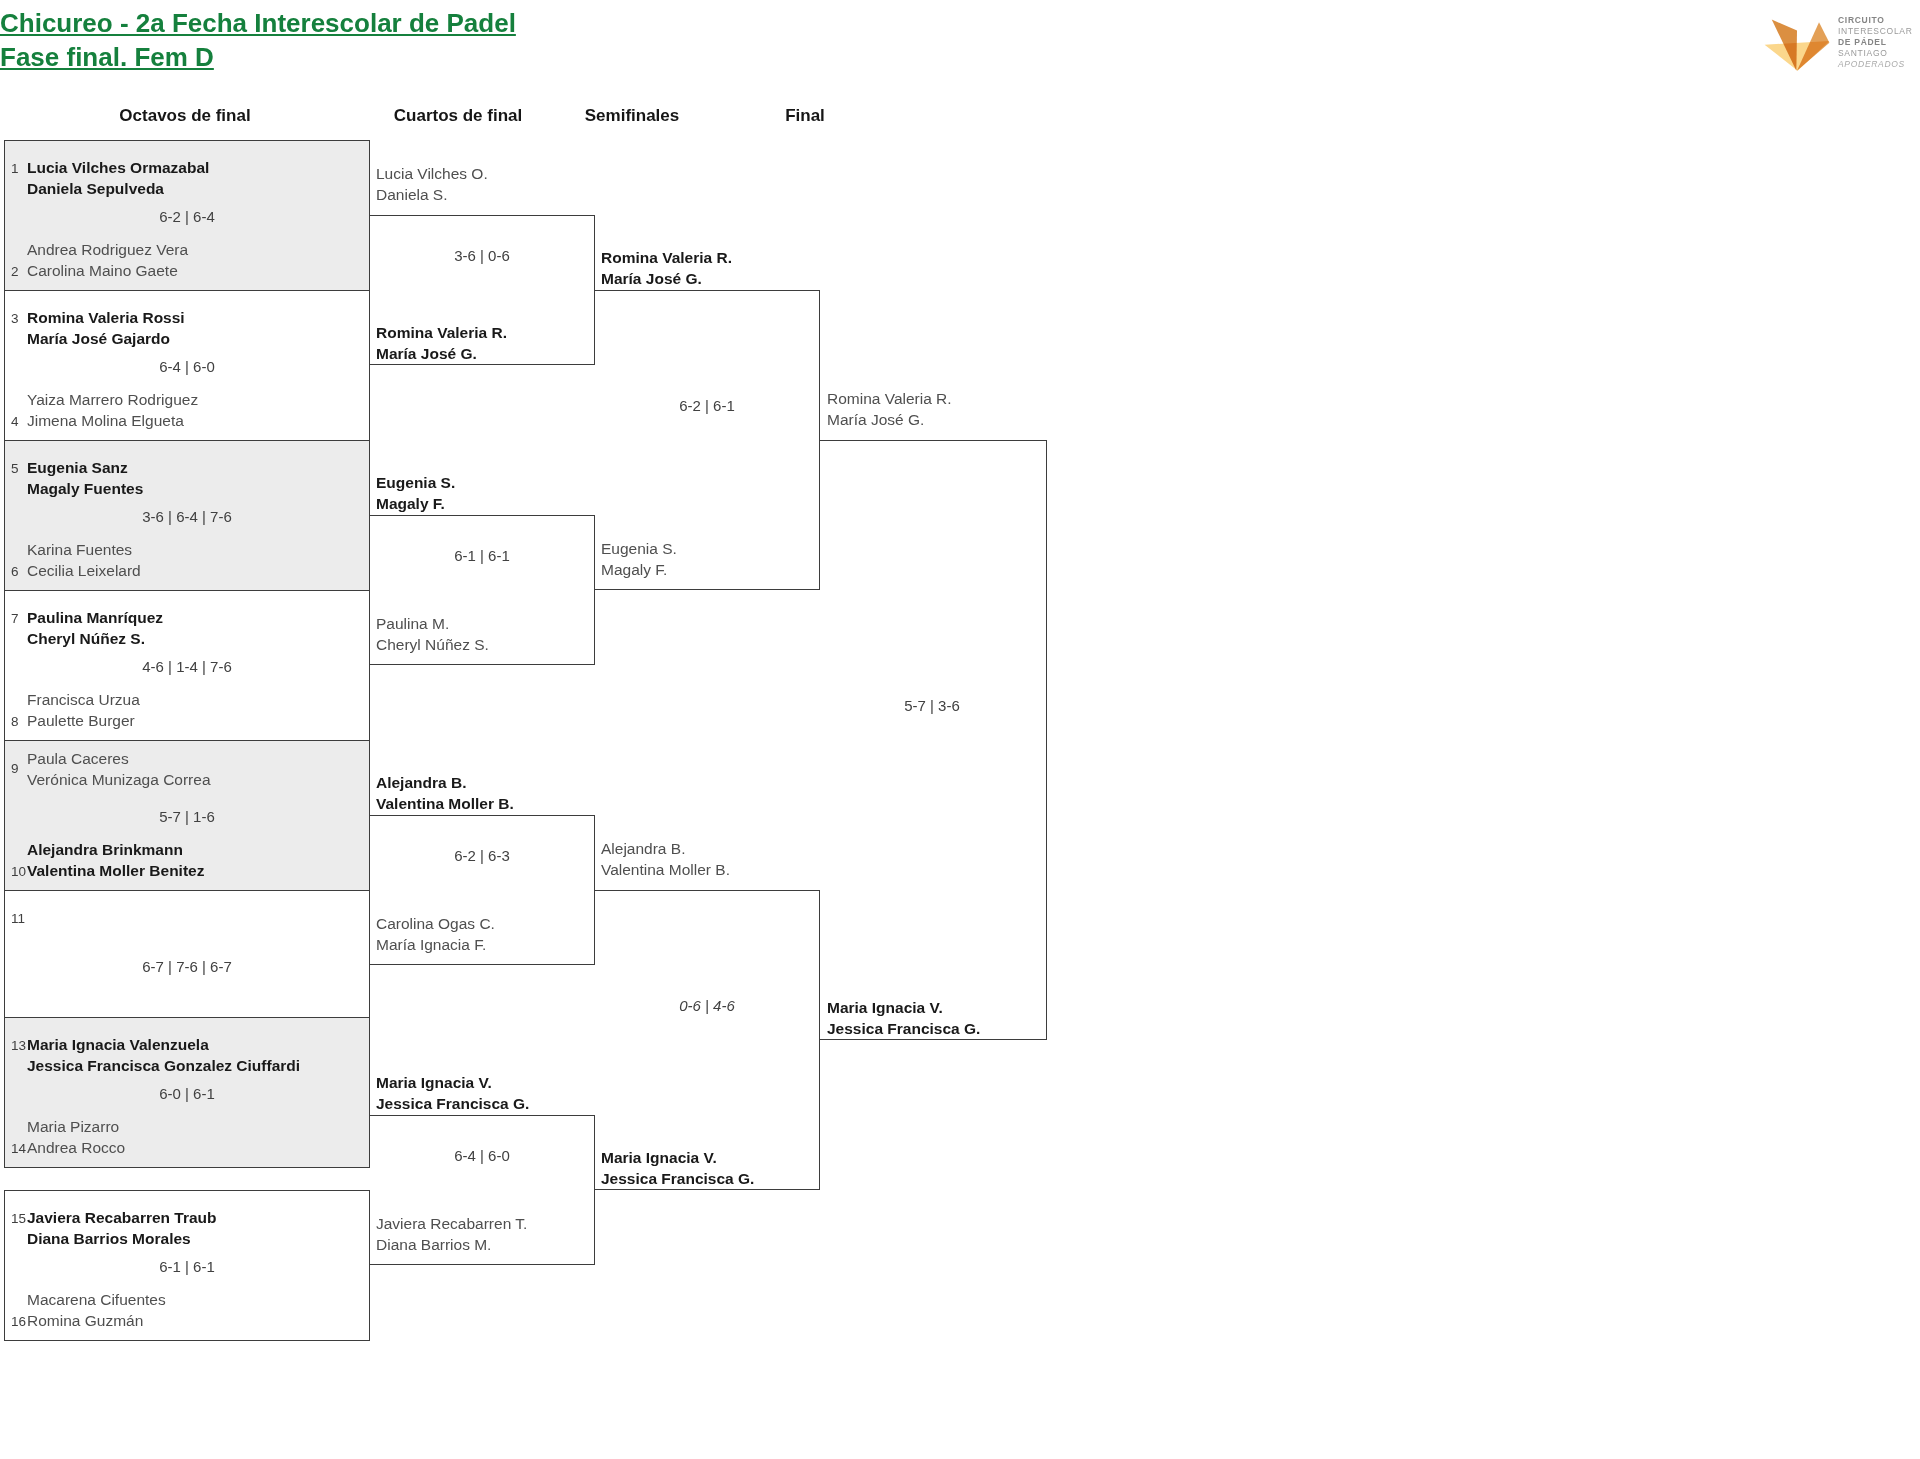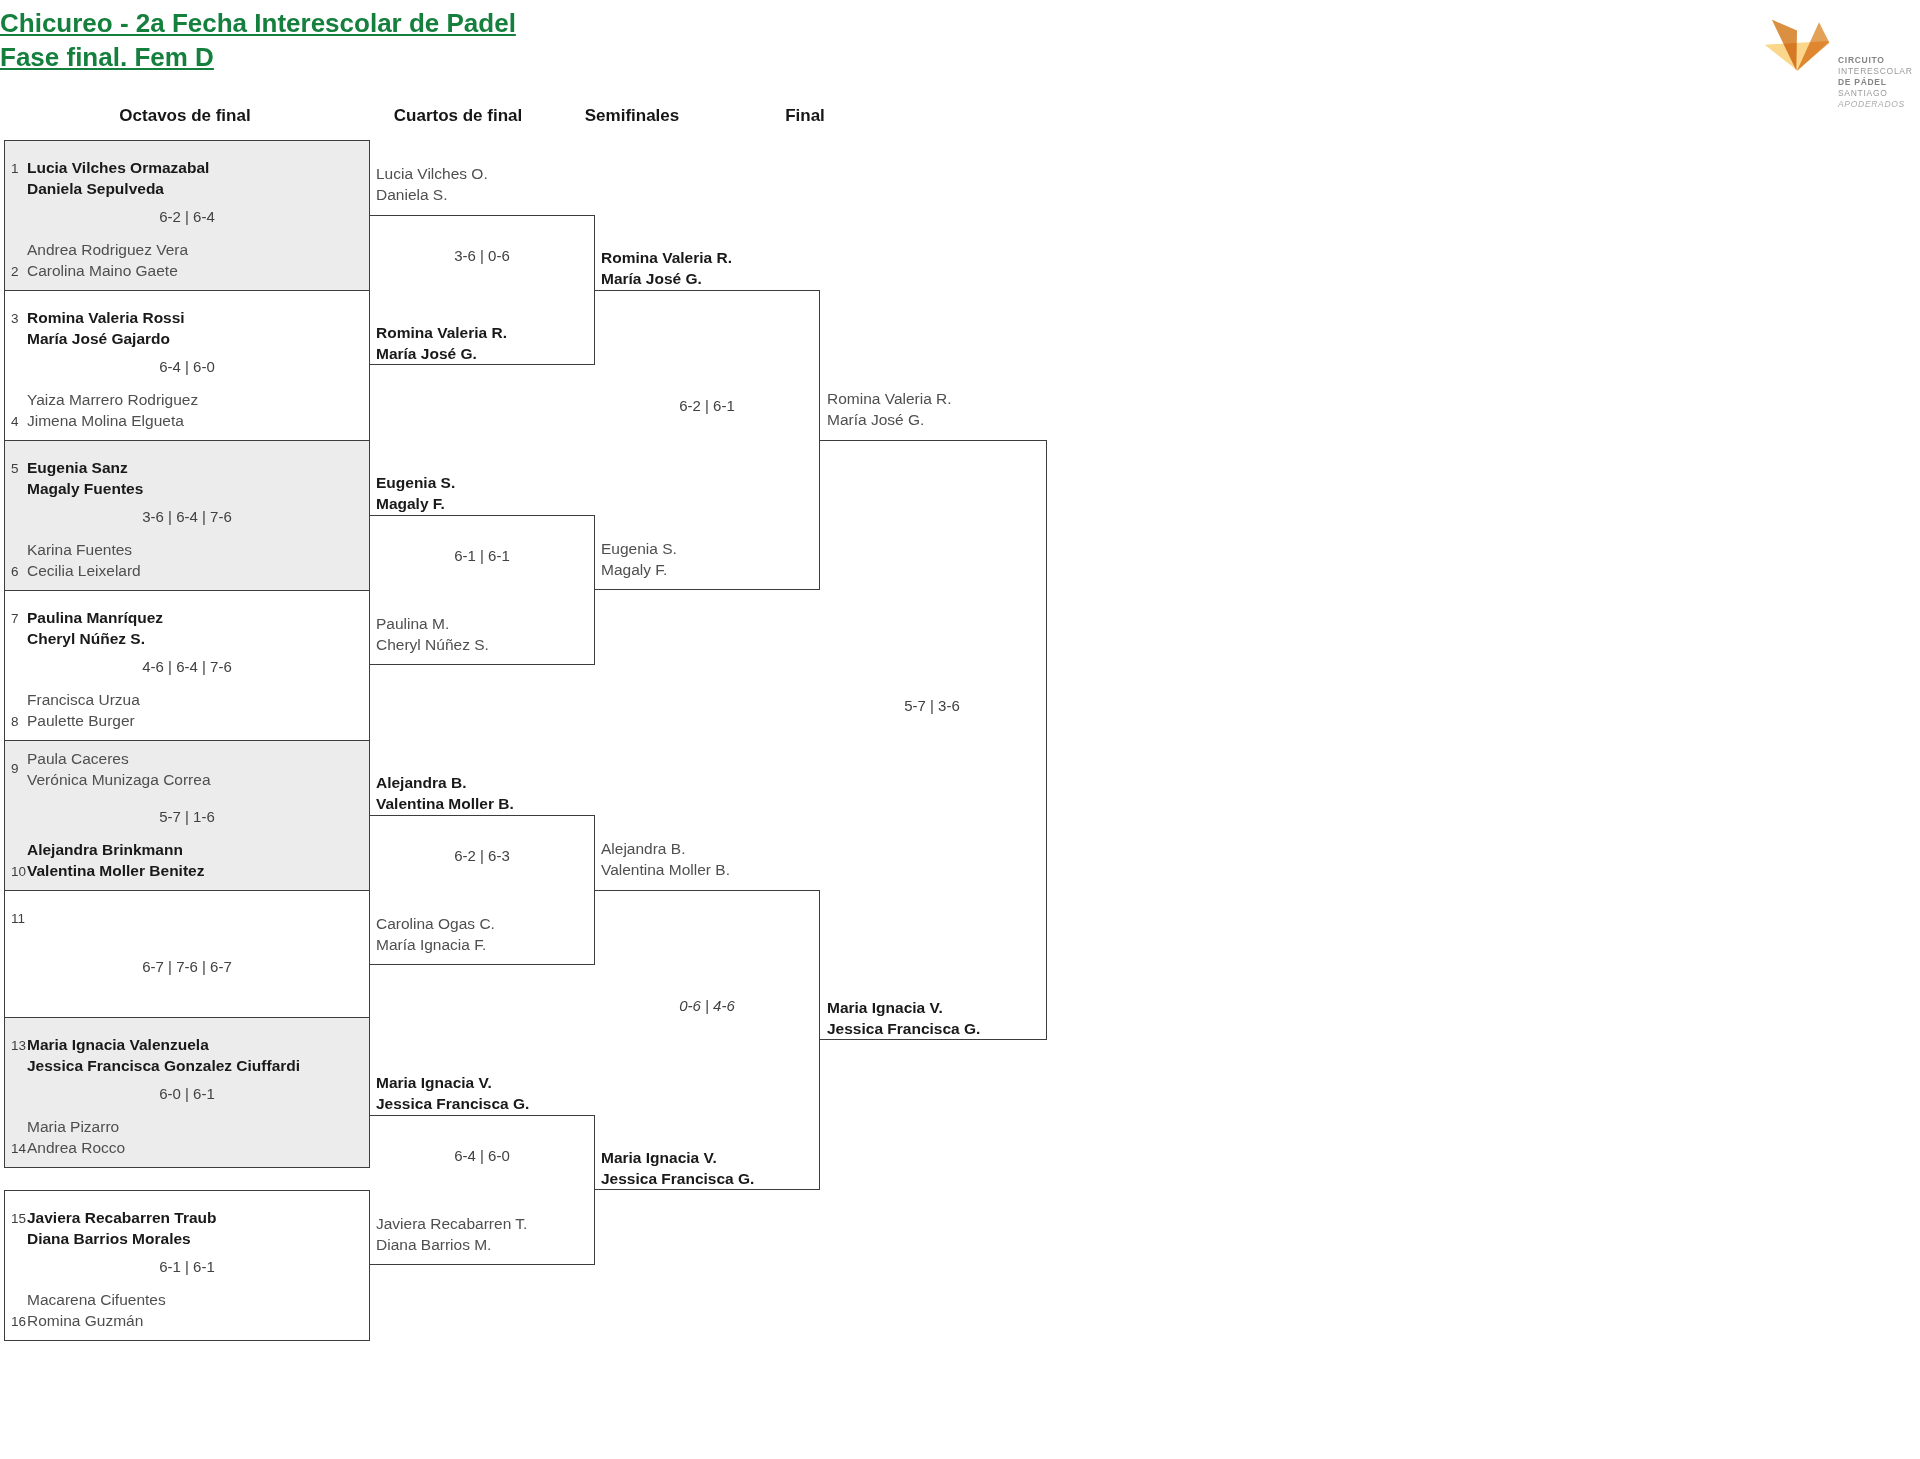--- a/index.html
+++ b/index.html
@@ -28,21 +28,21 @@
   
   .mrect{position:absolute;border:1px solid #3d3d3d;border-left:none;box-sizing:border-box;}
 
   
   .slot{position:absolute;width:214px;}
   .rscore{position:absolute;width:200px;text-align:center;}
 
   
   .logo-fox{position:absolute;left:1764px;top:15px;width:66px;height:57px;}
   .logo-fox polygon{mix-blend-mode:multiply;}
-  .logotext{position:absolute;left:1838px;top:15px;font-size:8.5px;line-height:11px;letter-spacing:0.7px;color:#9a9a9a;text-transform:uppercase;white-space:nowrap;margin-top:40px;}
+  .logotext{position:absolute;left:1838px;top:15px;font-size:8.5px;line-height:11px;letter-spacing:0.7px;color:#9a9a9a;text-transform:uppercase;white-space:nowrap;}
   .logotext .b{font-weight:700;color:#858585;}
   .logotext .i{font-style:italic;color:#ababab;}
 </style>
 </head>
 <body>
 
 <div class="stage">
 
   <div class="title">
     <div>Chicureo - 2a Fecha Interescolar de Padel</div>
@@ -108,21 +108,21 @@
     </div>
     <span class="seed s2">6</span>
   </div>
 
   <div class="obox" style="top:590px;">
     <span class="seed s1">7</span>
     <div class="team t1 win">
       <div>Paulina Manríquez</div>
       <div>Cheryl Núñez S.</div>
     </div>
-    <div class="score">4-6 | 6-4 | 7-6</div>
+    <div class="score">4-6 | 1-4 | 7-6</div>
     <div class="team t2">
       <div>Francisca Urzua</div>
       <div>Paulette Burger</div>
     </div>
     <span class="seed s2">8</span>
   </div>
 
   <div class="obox alt" style="top:740px;">
     <span class="seed s1">9</span>
     <div class="team t1">

